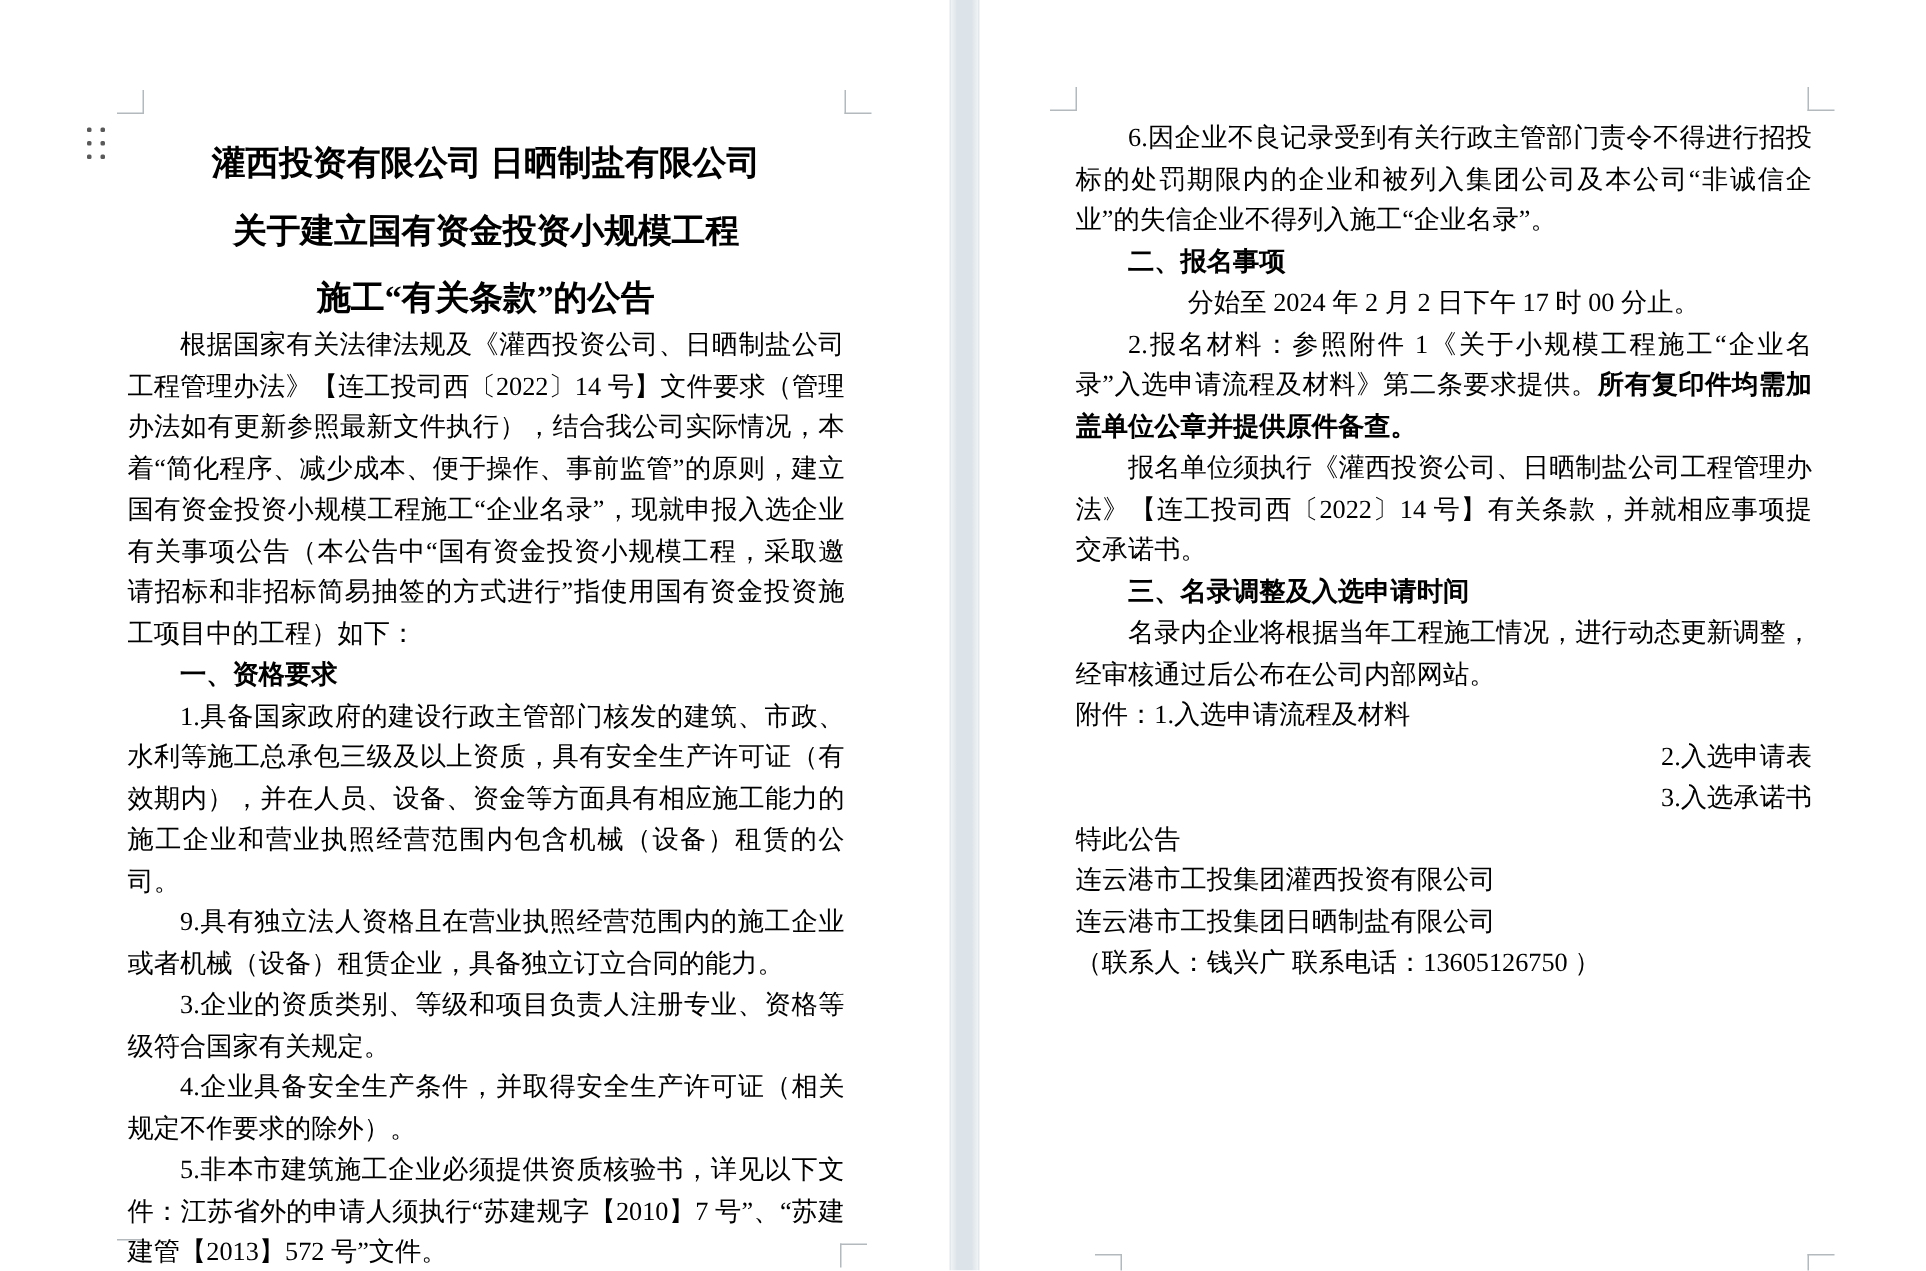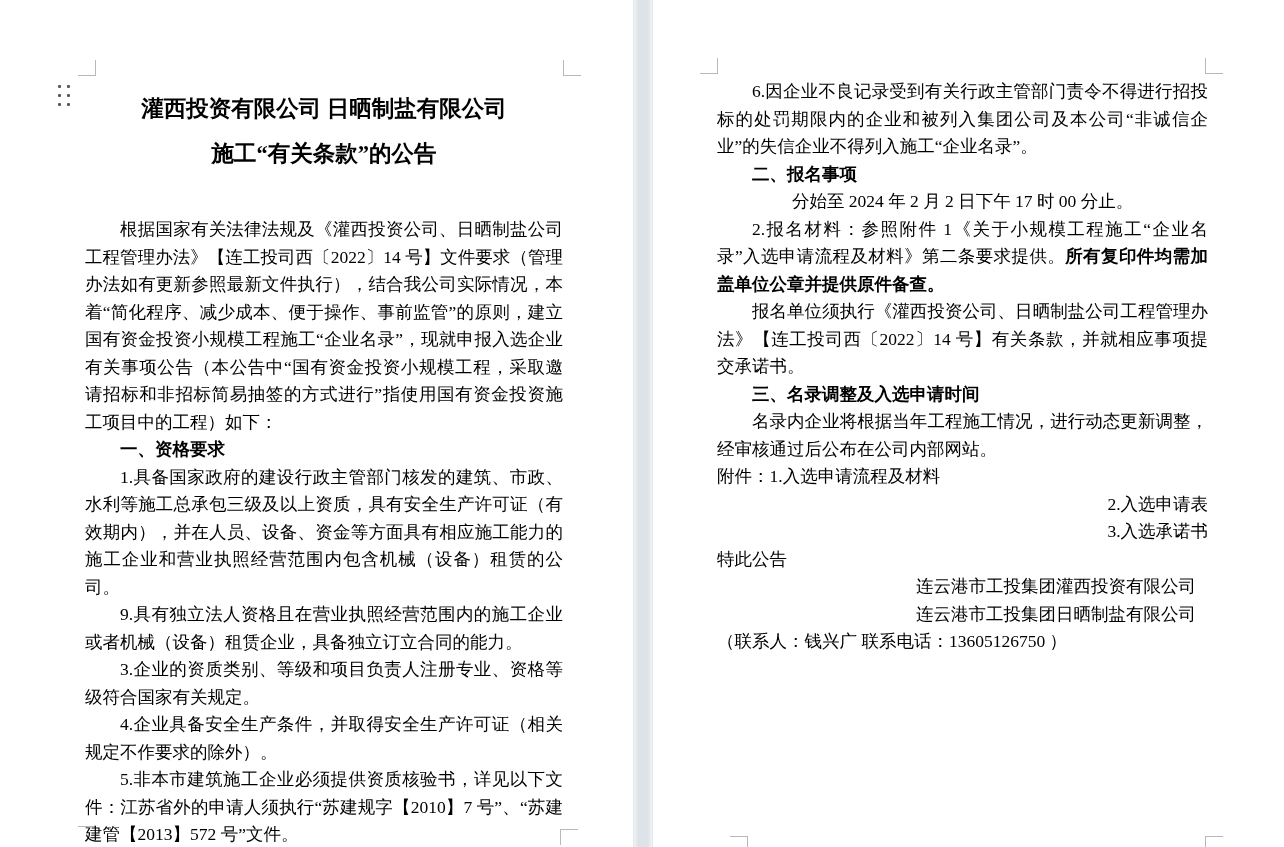--- a/index.html
+++ b/index.html
@@ -41,21 +41,21 @@
   }
   .body-left{left:85px;top:216px;width:478px;}
   .body-right{left:717px;top:78px;width:491px;}
   .body-text p{margin:0;}
   .ind{text-indent:35px;}
   .b{font-weight:bold;}
   .ml63{margin-left:63px;text-align:left;}
   .ml65{margin-left:65px;text-align:center;}
   .ml71{margin-left:71px;text-align:left;}
   .ml114{margin-left:114px;text-align:right;}
-  .sign{text-align:right;padding-right:12px;}
+  .sign{text-align:left;padding-right:12px;}
 </style>
 </head>
 <body>
 
 <div class="canvas">
 
   <div>
 
     <div class="mark tl" style="left:78px;top:60px;width:17px;height:15px;"></div>
     <div class="mark tr" style="left:563px;top:60px;width:17px;height:15px;"></div>
@@ -66,20 +66,21 @@
       <i></i>
         <i></i>
         <i></i>
         <i></i>
         <i></i>
         <i></i>
     </div>
 
     <div class="doc-title">
       <div>灌西投资有限公司  日晒制盐有限公司</div>
+      <div>关于建立国有资金投资小规模工程</div>
       <div>施工“有关条款”的公告</div>
     </div>
 
     <div class="body-text body-left">
       <p class="ind">根据国家有关法律法规及《灌西投资公司、日晒制盐公司工程管理办法》【连工投司西〔2022〕14 号】文件要求（管理办法如有更新参照最新文件执行），结合我公司实际情况，本着“简化程序、减少成本、便于操作、事前监管”的原则，建立国有资金投资小规模工程施工“企业名录”，现就申报入选企业有关事项公告（本公告中“国有资金投资小规模工程，采取邀请招标和非招标简易抽签的方式进行”指使用国有资金投资施工项目中的工程）如下：</p>
       <p class="ind b">一、资格要求</p>
       <p class="ind">1.具备国家政府的建设行政主管部门核发的建筑、市政、水利等施工总承包三级及以上资质，具有安全生产许可证（有效期内），并在人员、设备、资金等方面具有相应施工能力的施工企业和营业执照经营范围内包含机械（设备）租赁的公司。</p>
       <p class="ind">9.具有独立法人资格且在营业执照经营范围内的施工企业或者机械（设备）租赁企业，具备独立订立合同的能力。</p>
       <p class="ind">3.企业的资质类别、等级和项目负责人注册专业、资格等级符合国家有关规定。</p>
       <p class="ind">4.企业具备安全生产条件，并取得安全生产许可证（相关规定不作要求的除外）。</p>

